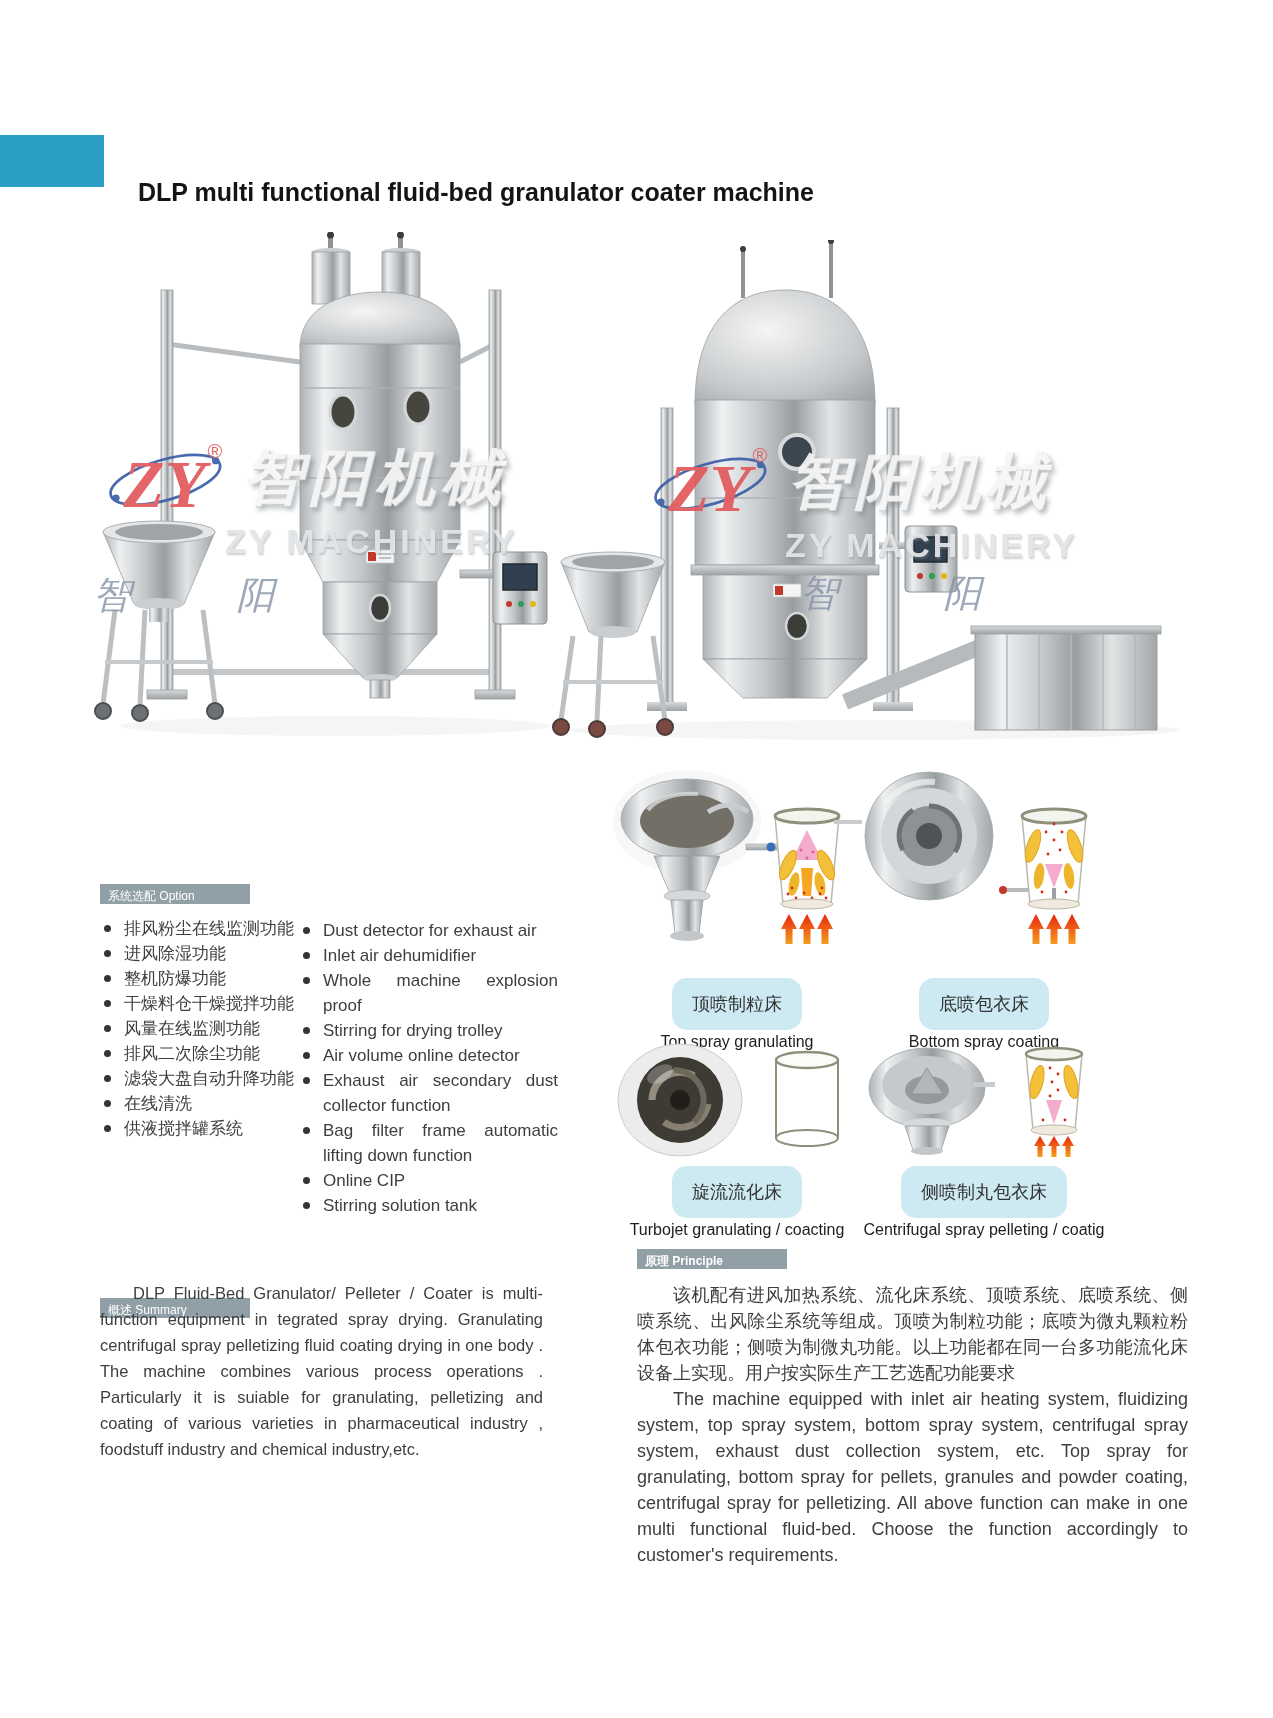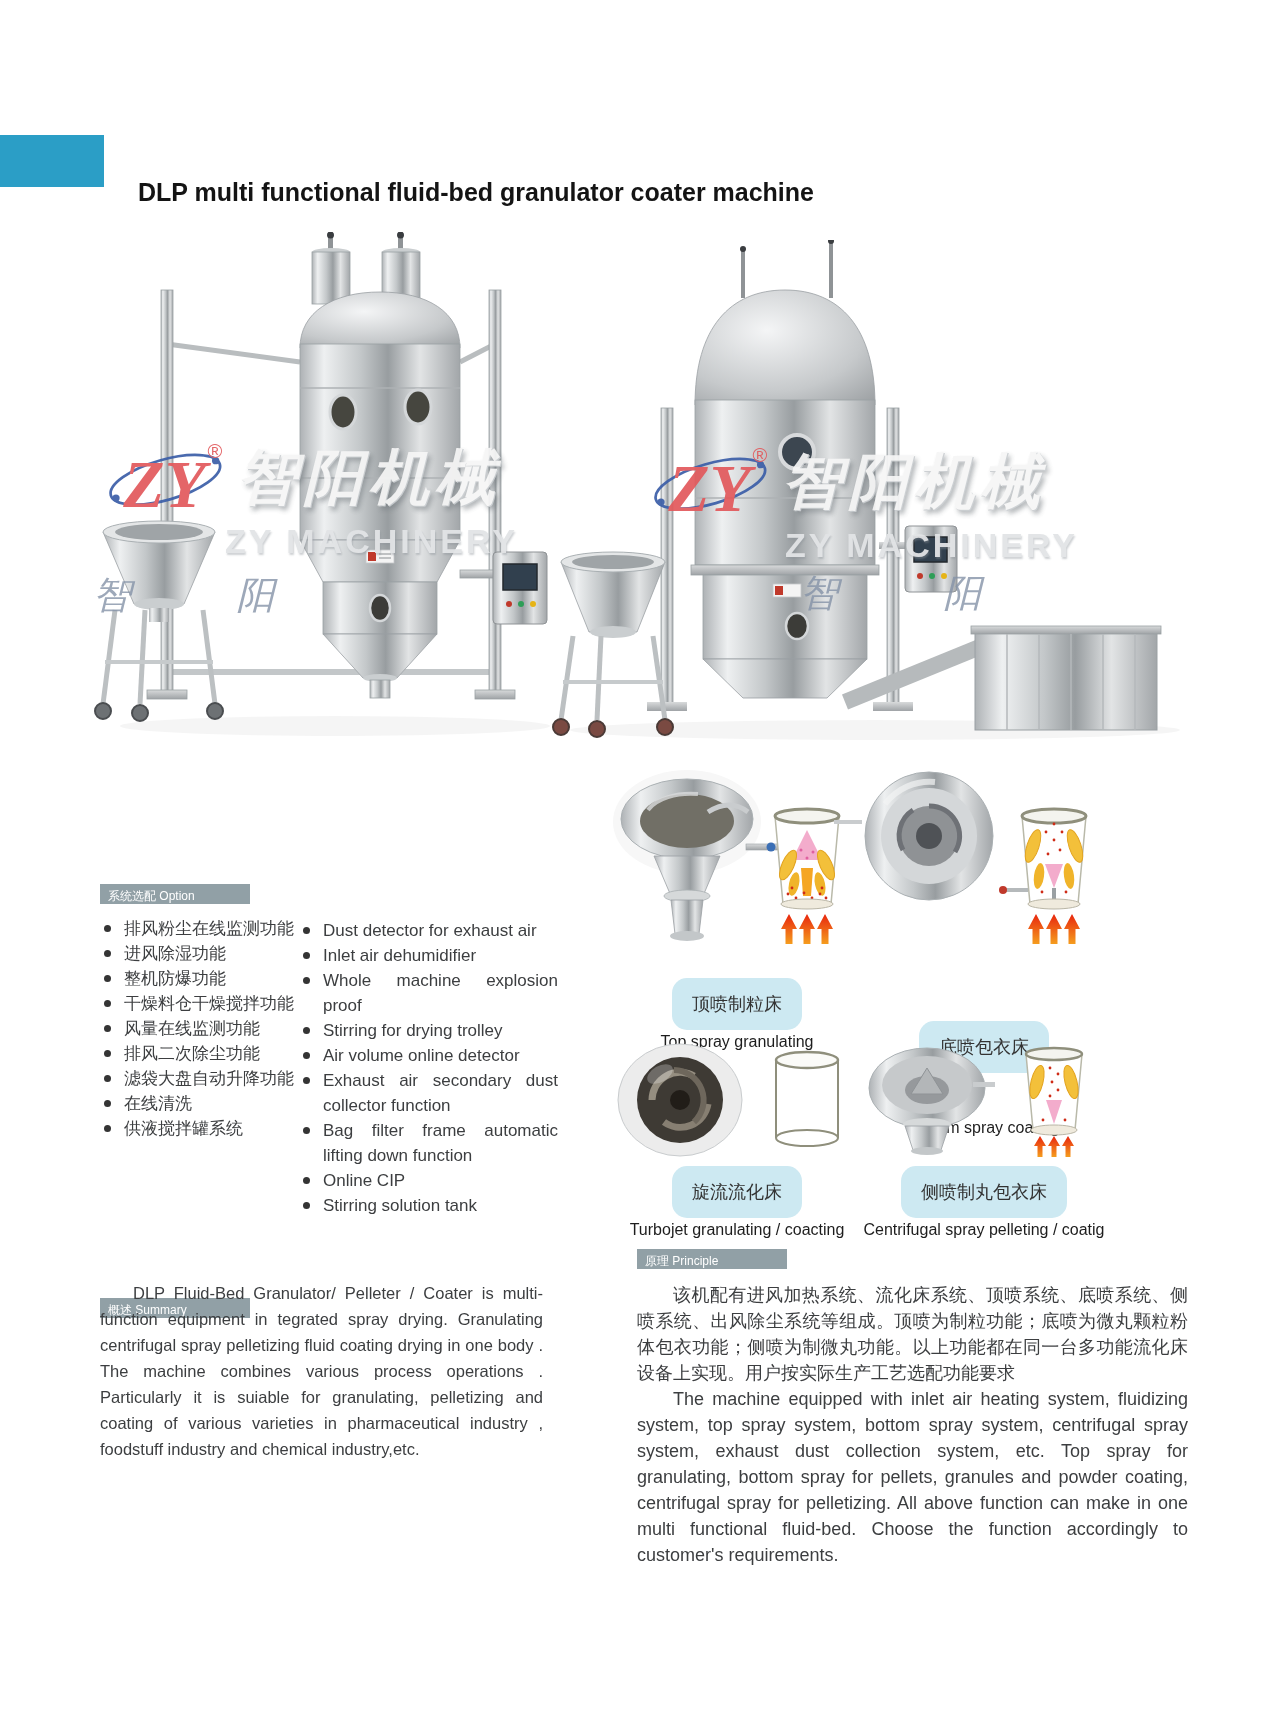--- a/index.html
+++ b/index.html
@@ -11,51 +11,51 @@
   .accent-block{position:absolute;left:0;top:135px;width:104px;height:52px;background:#2B9EC6;}
   .title-zh{position:absolute;left:138px;top:126px;margin:0;font-size:43px;font-weight:700;
     color:#2B9EC6;letter-spacing:1px;white-space:nowrap;}
   .title-en{position:absolute;left:138px;top:178px;margin:0;font-size:25px;font-weight:700;
     color:#141414;white-space:nowrap;}
   
   .machine{position:absolute;}
   .machine-left{left:85px;top:232px;width:495px;height:515px;}
   .machine-right{left:545px;top:240px;width:665px;height:505px;}
   .machine > svg{position:absolute;left:0;top:0;}
-  .wm{position:absolute;display:flex;align-items:center;gap:4px;opacity:.92;pointer-events:none;}
+  .wm{position:absolute;display:flex;align-items:center;gap:10px;opacity:.92;pointer-events:none;}
   .machine-left  .wm{left:20px;top:200px;}
   .machine-right .wm{left:105px;top:196px;}
   .wm-zh{font-size:60px;font-weight:700;color:#f6f6f6;letter-spacing:6px;white-space:nowrap;
     text-shadow:1px 1px 0 #c9cdd0,3px 4px 5px rgba(110,116,122,.6);font-style:italic;}
   .wm-en{position:absolute;font-size:34px;font-weight:700;color:#e2e4e6;letter-spacing:3px;
     white-space:nowrap;text-shadow:1px 2px 2px rgba(140,146,152,.45);opacity:.95;}
   .machine-left  .wm-en{left:140px;top:290px;}
   .machine-right .wm-en{left:240px;top:286px;}
   .wm-script{position:absolute;font-family:"Liberation Serif","DejaVu Serif",serif;font-style:italic;
     font-size:38px;color:#8593a8;opacity:.8;letter-spacing:48px;white-space:nowrap;}
   .machine-left  .wm-script{left:8px;top:338px;}
   .machine-right .wm-script{left:255px;top:328px;}
   
   .sec-header{position:absolute;width:150px;height:20px;line-height:24px;box-sizing:border-box;
     padding-left:8px;background:#91A0A6;color:#ffffff;font-size:12px;}
   .opt-header{left:100px;top:884px;}
   .sum-header{left:100px;top:1298px;}
-  .pri-header{left:637px;top:1249px;}
+  .pri-header{left:637px;top:1249px;font-weight:bold;}
   
   .opt-list{position:absolute;margin:0;padding:0;list-style:none;}
   .opt-list li{position:relative;padding-left:21px;font-size:17px;line-height:25px;color:#3c3e40;}
   .opt-list li::before{content:"";position:absolute;left:1px;top:9px;width:7px;height:7px;
     border-radius:50%;background:#343434;}
   .opt-zh{left:103px;top:916px;width:228px;}
   .opt-en{left:302px;top:918px;width:256px;}
   .opt-en li{text-align:justify;}
   
   .fig{position:absolute;margin:0;display:flex;flex-direction:column;align-items:center;}
   .fig-a{left:608px;top:762px;width:258px;}
-  .fig-b{left:855px;top:762px;width:258px;gap:43px;}
+  .fig-b{left:855px;top:762px;width:258px;}
   .fig-c{left:608px;top:1038px;width:258px;}
   .fig-d{left:855px;top:1038px;width:258px;}
   .pill{display:block;margin:4px auto 0;width:max-content;padding:14px 20px;background:#CDE9F2;
     border-radius:15px;font-size:18px;color:#333333;}
   .fig-en{margin-top:3px;text-align:center;font-size:16px;color:#1d1d1d;}
   
   .col{position:absolute;}
   .col p{margin:0;text-align:justify;text-indent:2em;}
   .col-left{left:100px;top:1280px;width:443px;}
   .col-left p{font-size:16.5px;line-height:26px;}

